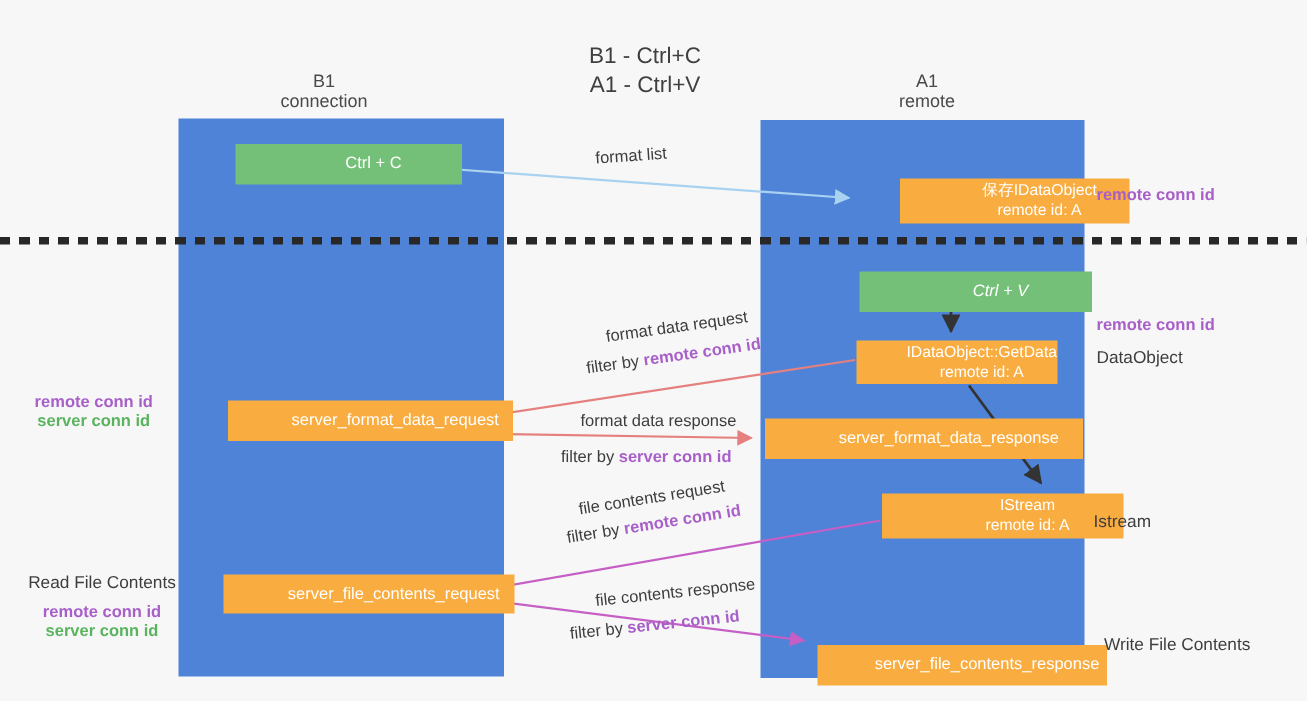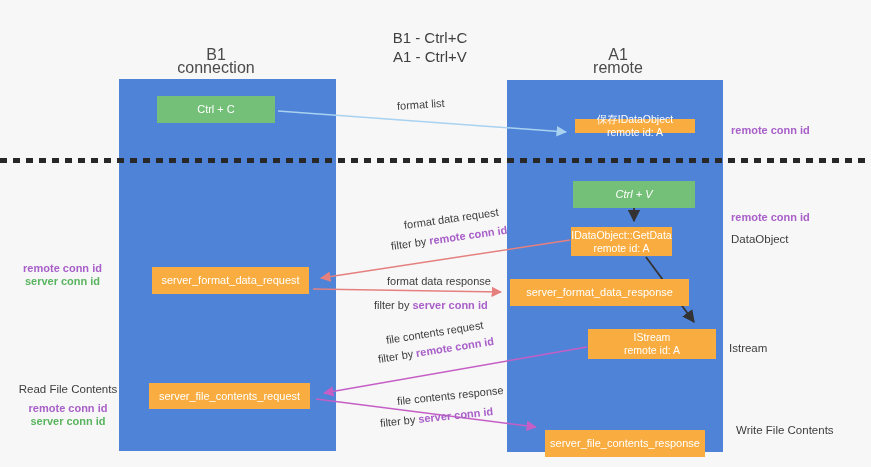--- a/index.html
+++ b/index.html
@@ -1,26 +1,26 @@
 <!DOCTYPE html>
 <html><head>
 <meta charset="utf-8">
 <style>
   html,body{margin:0;padding:0;background:#f7f7f8;font-family:"Liberation Sans",sans-serif;}
   .canvas{position:relative;width:871px;height:467px;background:#f7f7f8;overflow:hidden;}
   .abs{position:absolute;}
   .title{left:330px;top:8px;width:200px;text-align:center;font-size:15px;line-height:19px;color:#3f3f3f;margin-top:20px;}
-  .lane-header{top:48px;width:140px;text-align:center;font-size:16px;line-height:13px;color:#4a4a4a;}
+  .lane-header{top:48px;width:140px;text-align:center;font-size:12px;line-height:13px;color:#4a4a4a;}
   .lane{background:#4e83d8;}
   .lane-left{left:119px;top:79px;width:217px;height:372px;}
   .lane-right{left:507px;top:80px;width:216px;height:372px;}
   .divider{left:0;top:158px;width:871px;height:5px;
     background:repeating-linear-gradient(to right,#282828 0 7px,transparent 7px 13px);}
   .box{display:flex;flex-direction:column;align-items:center;justify-content:center;
-    color:#fff;text-align:center;font-size:11px;line-height:13px;}
+    color:#fff;text-align:center;font-size:11px;line-height:13px;padding-left:33px;}
   .green{background:#74c078;}
   .orange{background:#f9ac3f;}
   .two-line{font-size:10.5px;line-height:13px;}
   .arrow-label{font-size:11px;color:#3d3d3d;white-space:nowrap;transform-origin:left center;}
   .purple{color:#a85fc8;font-weight:bold;}
   .greentx{color:#5ab45f;font-weight:bold;}
   .side-note{font-size:11.5px;color:#3d3d3d;white-space:nowrap;}
   .side-note-bold{font-size:11px;font-weight:bold;white-space:nowrap;}
   .filter-prefix{margin-right:3px;}
   svg.overlay{position:absolute;left:0;top:0;pointer-events:none;}
@@ -70,21 +70,21 @@
     <line x1="313" y1="289" x2="501" y2="292" stroke="#e5807e" stroke-width="1.5" marker-end="url(#m-salmon)"></line>
     <line x1="646" y1="257" x2="694" y2="322" stroke="#333333" stroke-width="1.8" marker-end="url(#m-black)"></line>
     <line x1="587" y1="347" x2="324" y2="393" stroke="#c55fc5" stroke-width="1.5" marker-end="url(#m-magenta)"></line>
     <line x1="316" y1="399" x2="536" y2="427" stroke="#c55fc5" stroke-width="1.5" marker-end="url(#m-magenta)"></line>
   </svg>
 
   <div class="abs box green" style="left:157px;top:96px;width:118px;height:27px;">
     <span>Ctrl + C</span>
   </div>
 
-  <div class="abs box orange two-line" style="left:575px;top:119px;width:120px;height:14px;">
+  <div class="abs box orange two-line" style="left:600px;top:119px;width:120px;height:30px;">
     <span>保存IDataObject</span>
     <span>remote id: A</span>
   </div>
 
   <div class="abs box green" style="left:573px;top:181px;width:122px;height:27px;font-style:italic;">
     <span>Ctrl + V</span>
   </div>
 
   <div class="abs box orange two-line" style="left:571px;top:227px;width:101px;height:29px;">
     <span>IDataObject::GetData</span>

